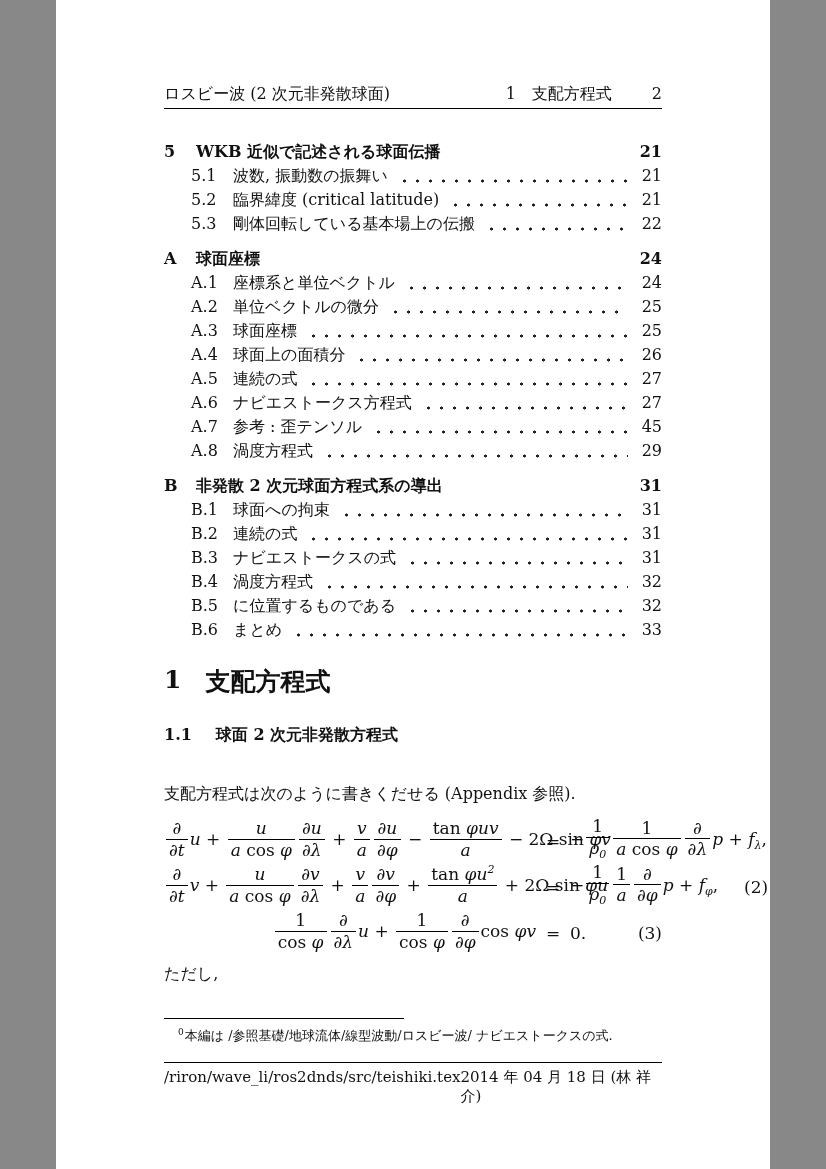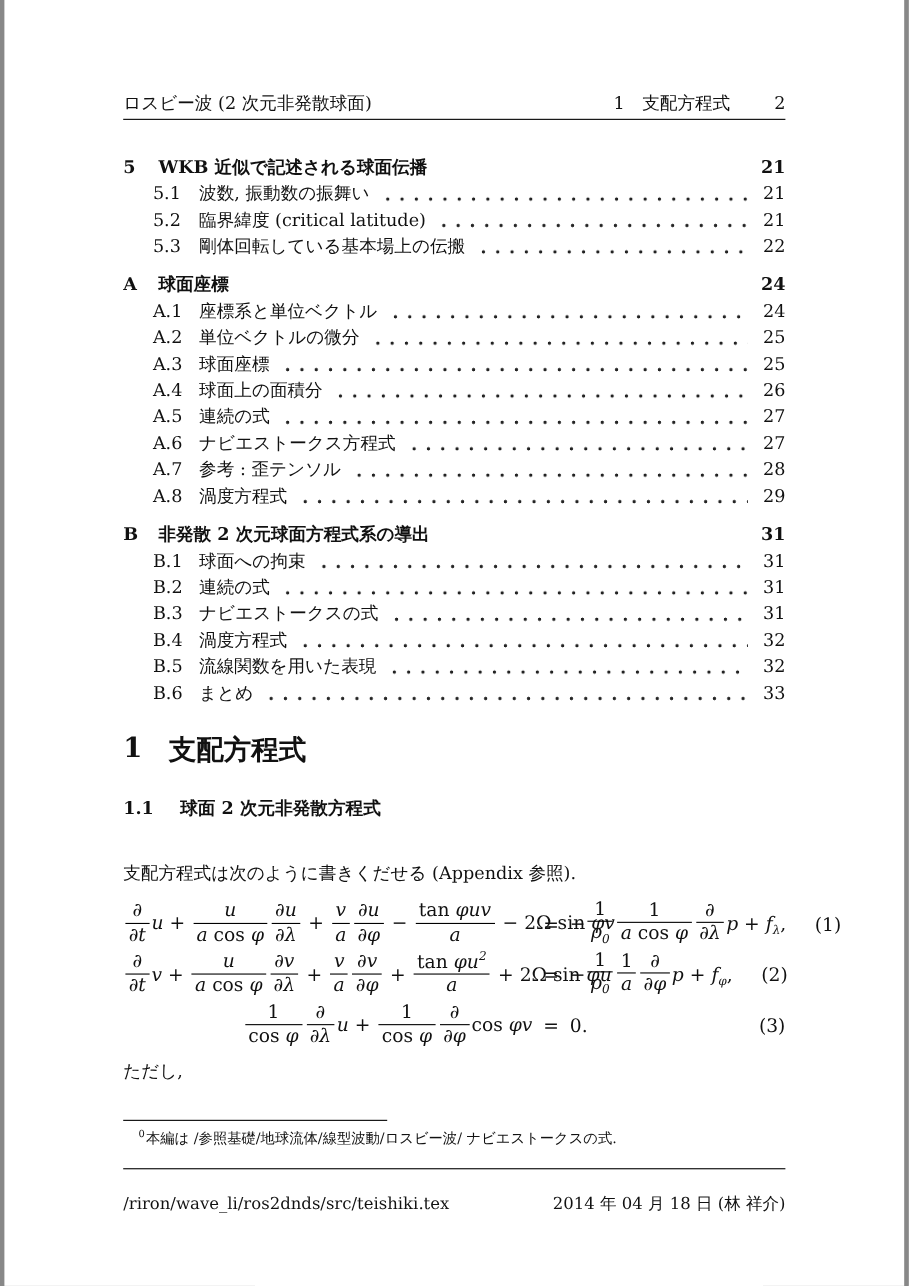--- a/index.html
+++ b/index.html
@@ -1,19 +1,19 @@
 <!DOCTYPE html>
 <html><head>
 <meta charset="utf-8">
 <style>
   * { margin:0; padding:0; box-sizing:border-box; }
   html,body { background:#888; }
   .page {
     position:relative;
-    width:818px; height:1169px;
+    width:714px; height:1169px;
     margin:0 auto;
     background:#ffffff;
     color:#111;
     font-family:"DejaVu Serif","Liberation Serif",serif;
     padding:85px 108px 0 108px;
     overflow:hidden;
   }
 
   
   .hdr-row { display:flex; align-items:baseline; font-size:16px; line-height:18px; }
@@ -73,21 +73,21 @@
 
   
   .footnote { position:absolute; left:108px; right:108px; top:1018px; }
   .fn-rule { width:240px; border-top:1px solid #000; }
   .fn-text { margin-top:4px; padding-left:14px; font-size:13px; line-height:18px; }
   .fn-mark { font-size:9px; vertical-align:5px; margin-right:1px; }
 
   
   .footer { position:absolute; left:108px; right:108px; top:1062px; }
   .ft-rule { border-top:1px solid #000; }
-  .ft-row { display:flex; align-items:baseline; margin-top:22px; font-size:15px; }
+  .ft-row { display:flex; align-items:baseline; margin-top:5px; font-size:15px; }
   .ft-left { flex:1; }
 </style>
 </head>
 <body>
 
 <div class="page">
 
   <div class="hdr-row">
     <span class="hdr-left">ロスビー波 (2 次元非発散球面)</span>
     <span class="hdr-sec">1　支配方程式</span>
@@ -168,21 +168,21 @@
       <span class="ti-num">A.6</span>
       <span class="ti-title">ナビエストークス方程式</span>
       <span class="ti-dots"></span>
       <span class="ti-page">27</span>
     </div>
 
     <div class="toc-row toc-item">
       <span class="ti-num">A.7</span>
       <span class="ti-title">参考 : 歪テンソル</span>
       <span class="ti-dots"></span>
-      <span class="ti-page">28</span>
+      <span class="ti-page">45</span>
     </div>
 
     <div class="toc-row toc-item">
       <span class="ti-num">A.8</span>
       <span class="ti-title">渦度方程式</span>
       <span class="ti-dots"></span>
       <span class="ti-page">29</span>
     </div>
 
     <div class="toc-row toc-sec">
@@ -214,21 +214,21 @@
 
     <div class="toc-row toc-item">
       <span class="ti-num">B.4</span>
       <span class="ti-title">渦度方程式</span>
       <span class="ti-dots"></span>
       <span class="ti-page">32</span>
     </div>
 
     <div class="toc-row toc-item">
       <span class="ti-num">B.5</span>
-      <span class="ti-title">流線関数を用いた表現</span>
+      <span class="ti-title">に位置するものである</span>
       <span class="ti-dots"></span>
       <span class="ti-page">32</span>
     </div>
 
     <div class="toc-row toc-item">
       <span class="ti-num">B.6</span>
       <span class="ti-title">まとめ</span>
       <span class="ti-dots"></span>
       <span class="ti-page">33</span>
     </div>

